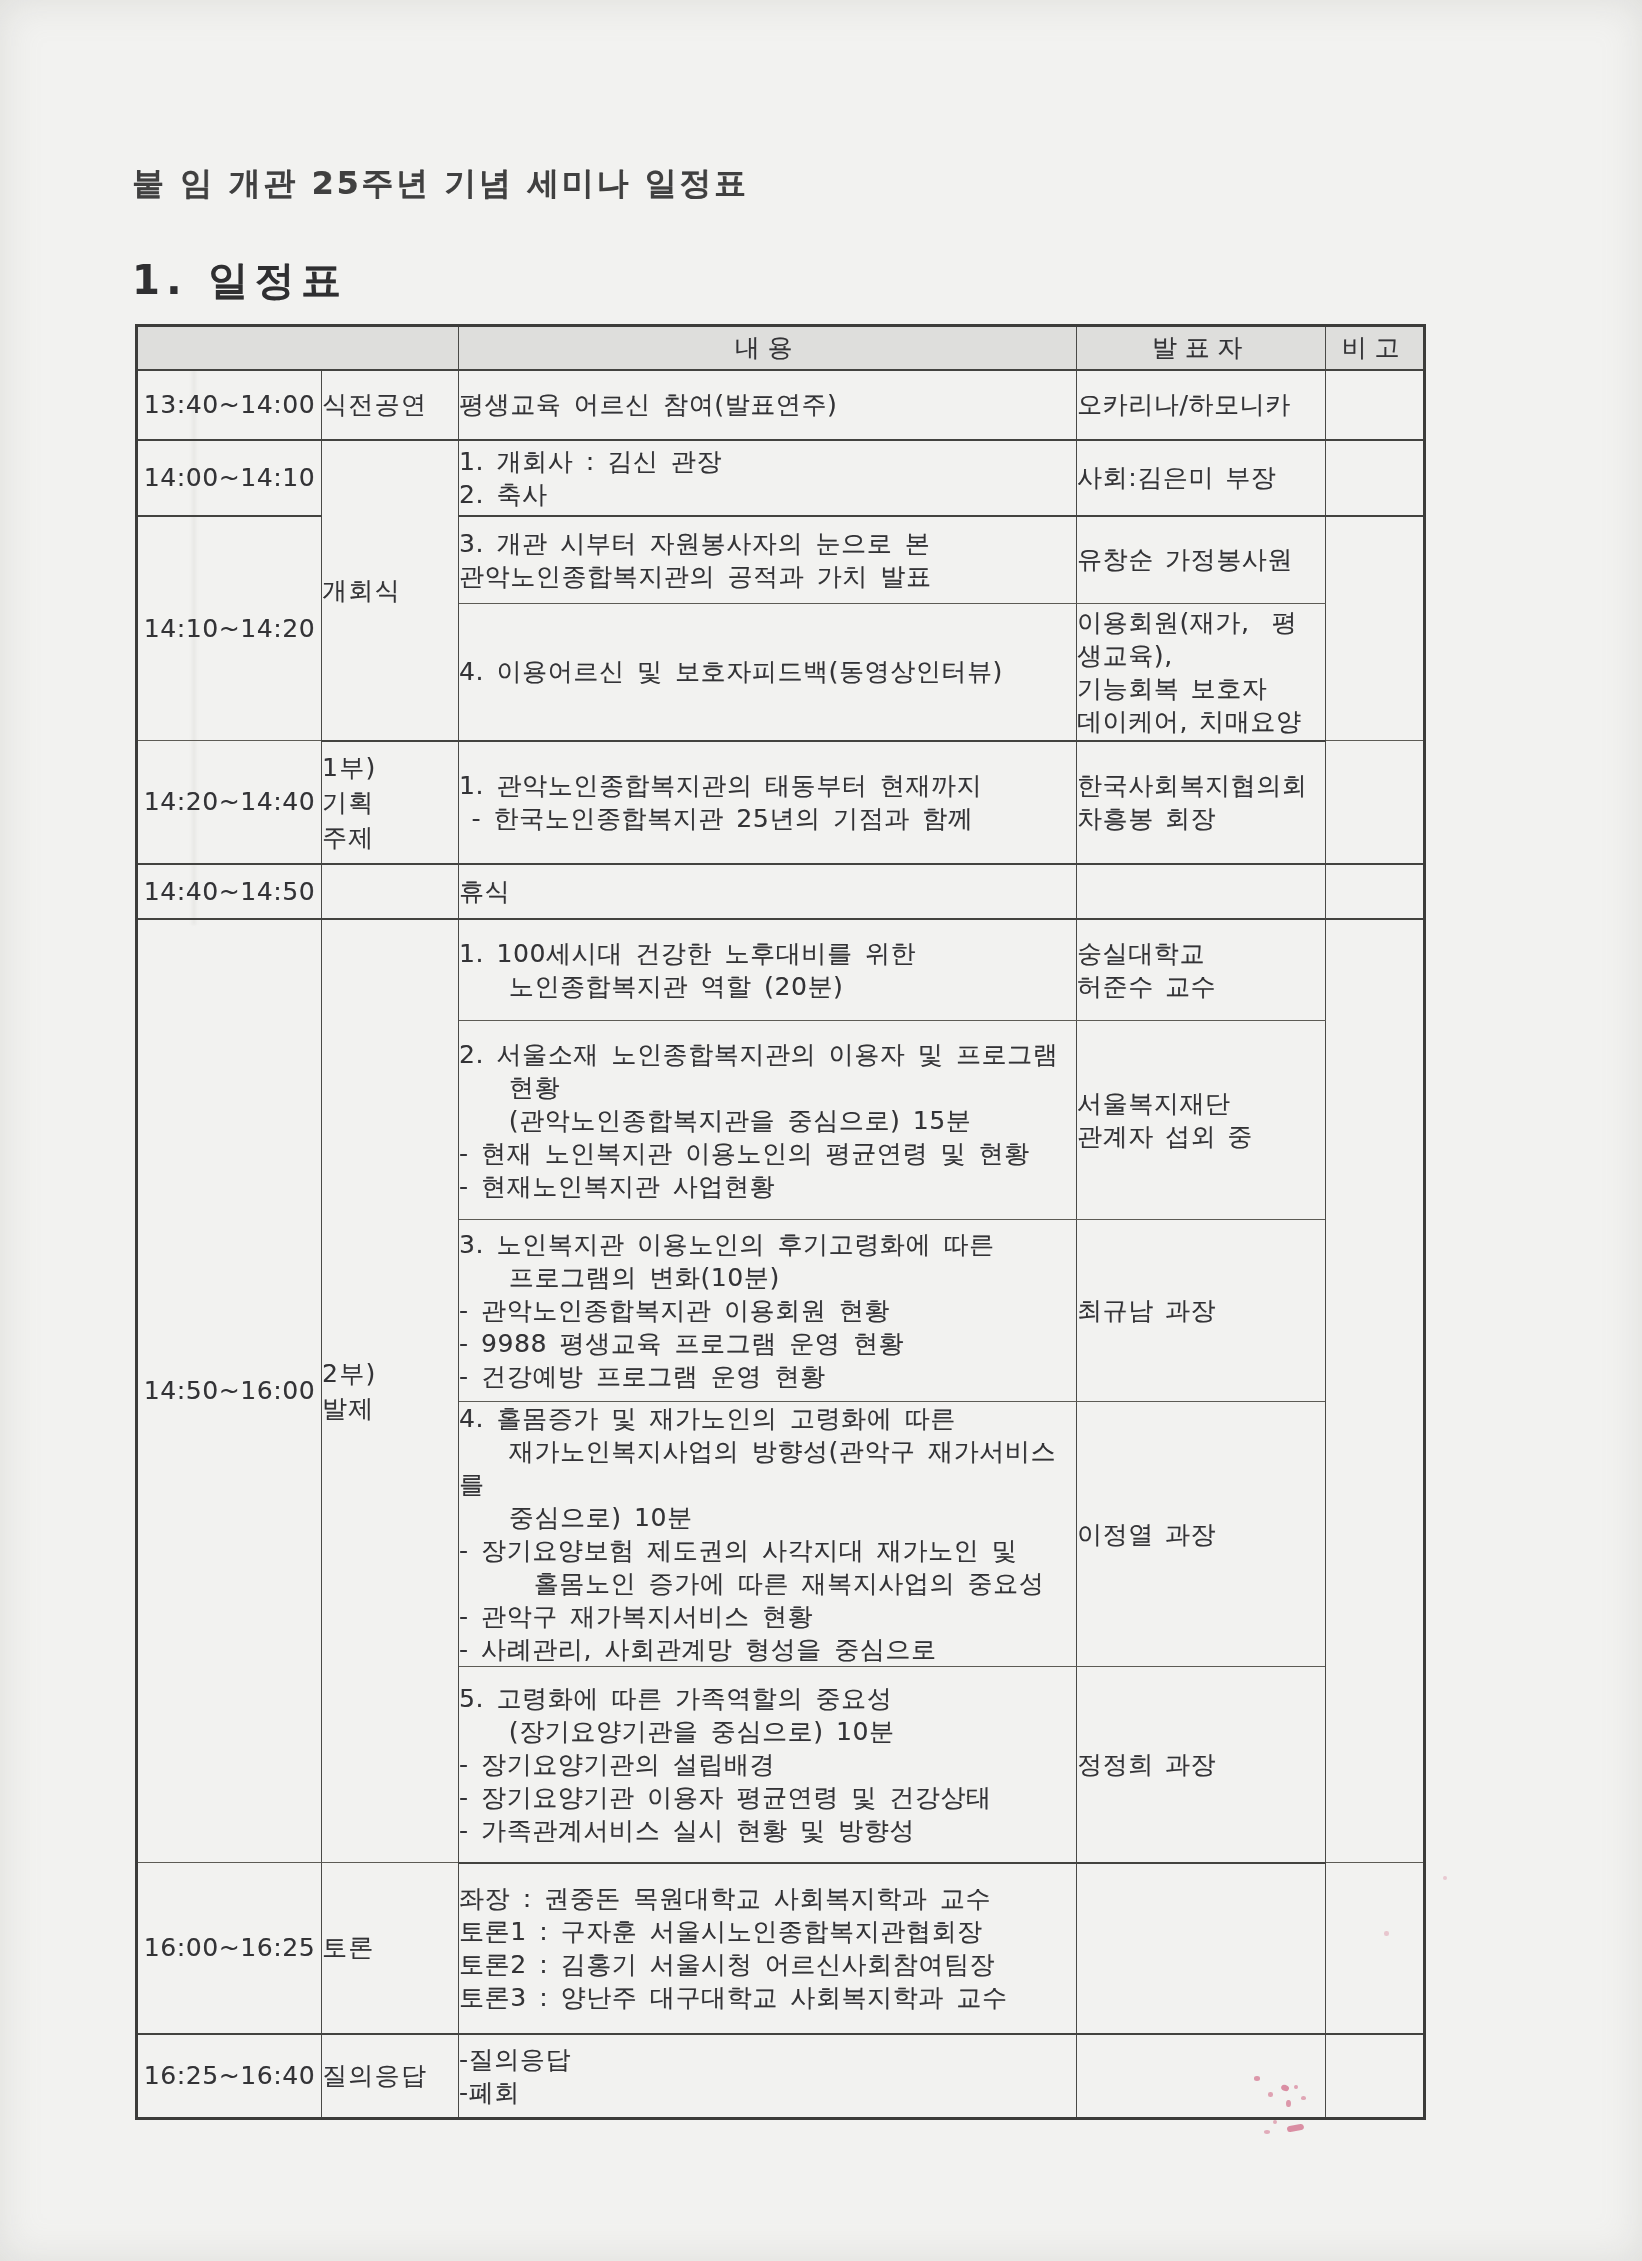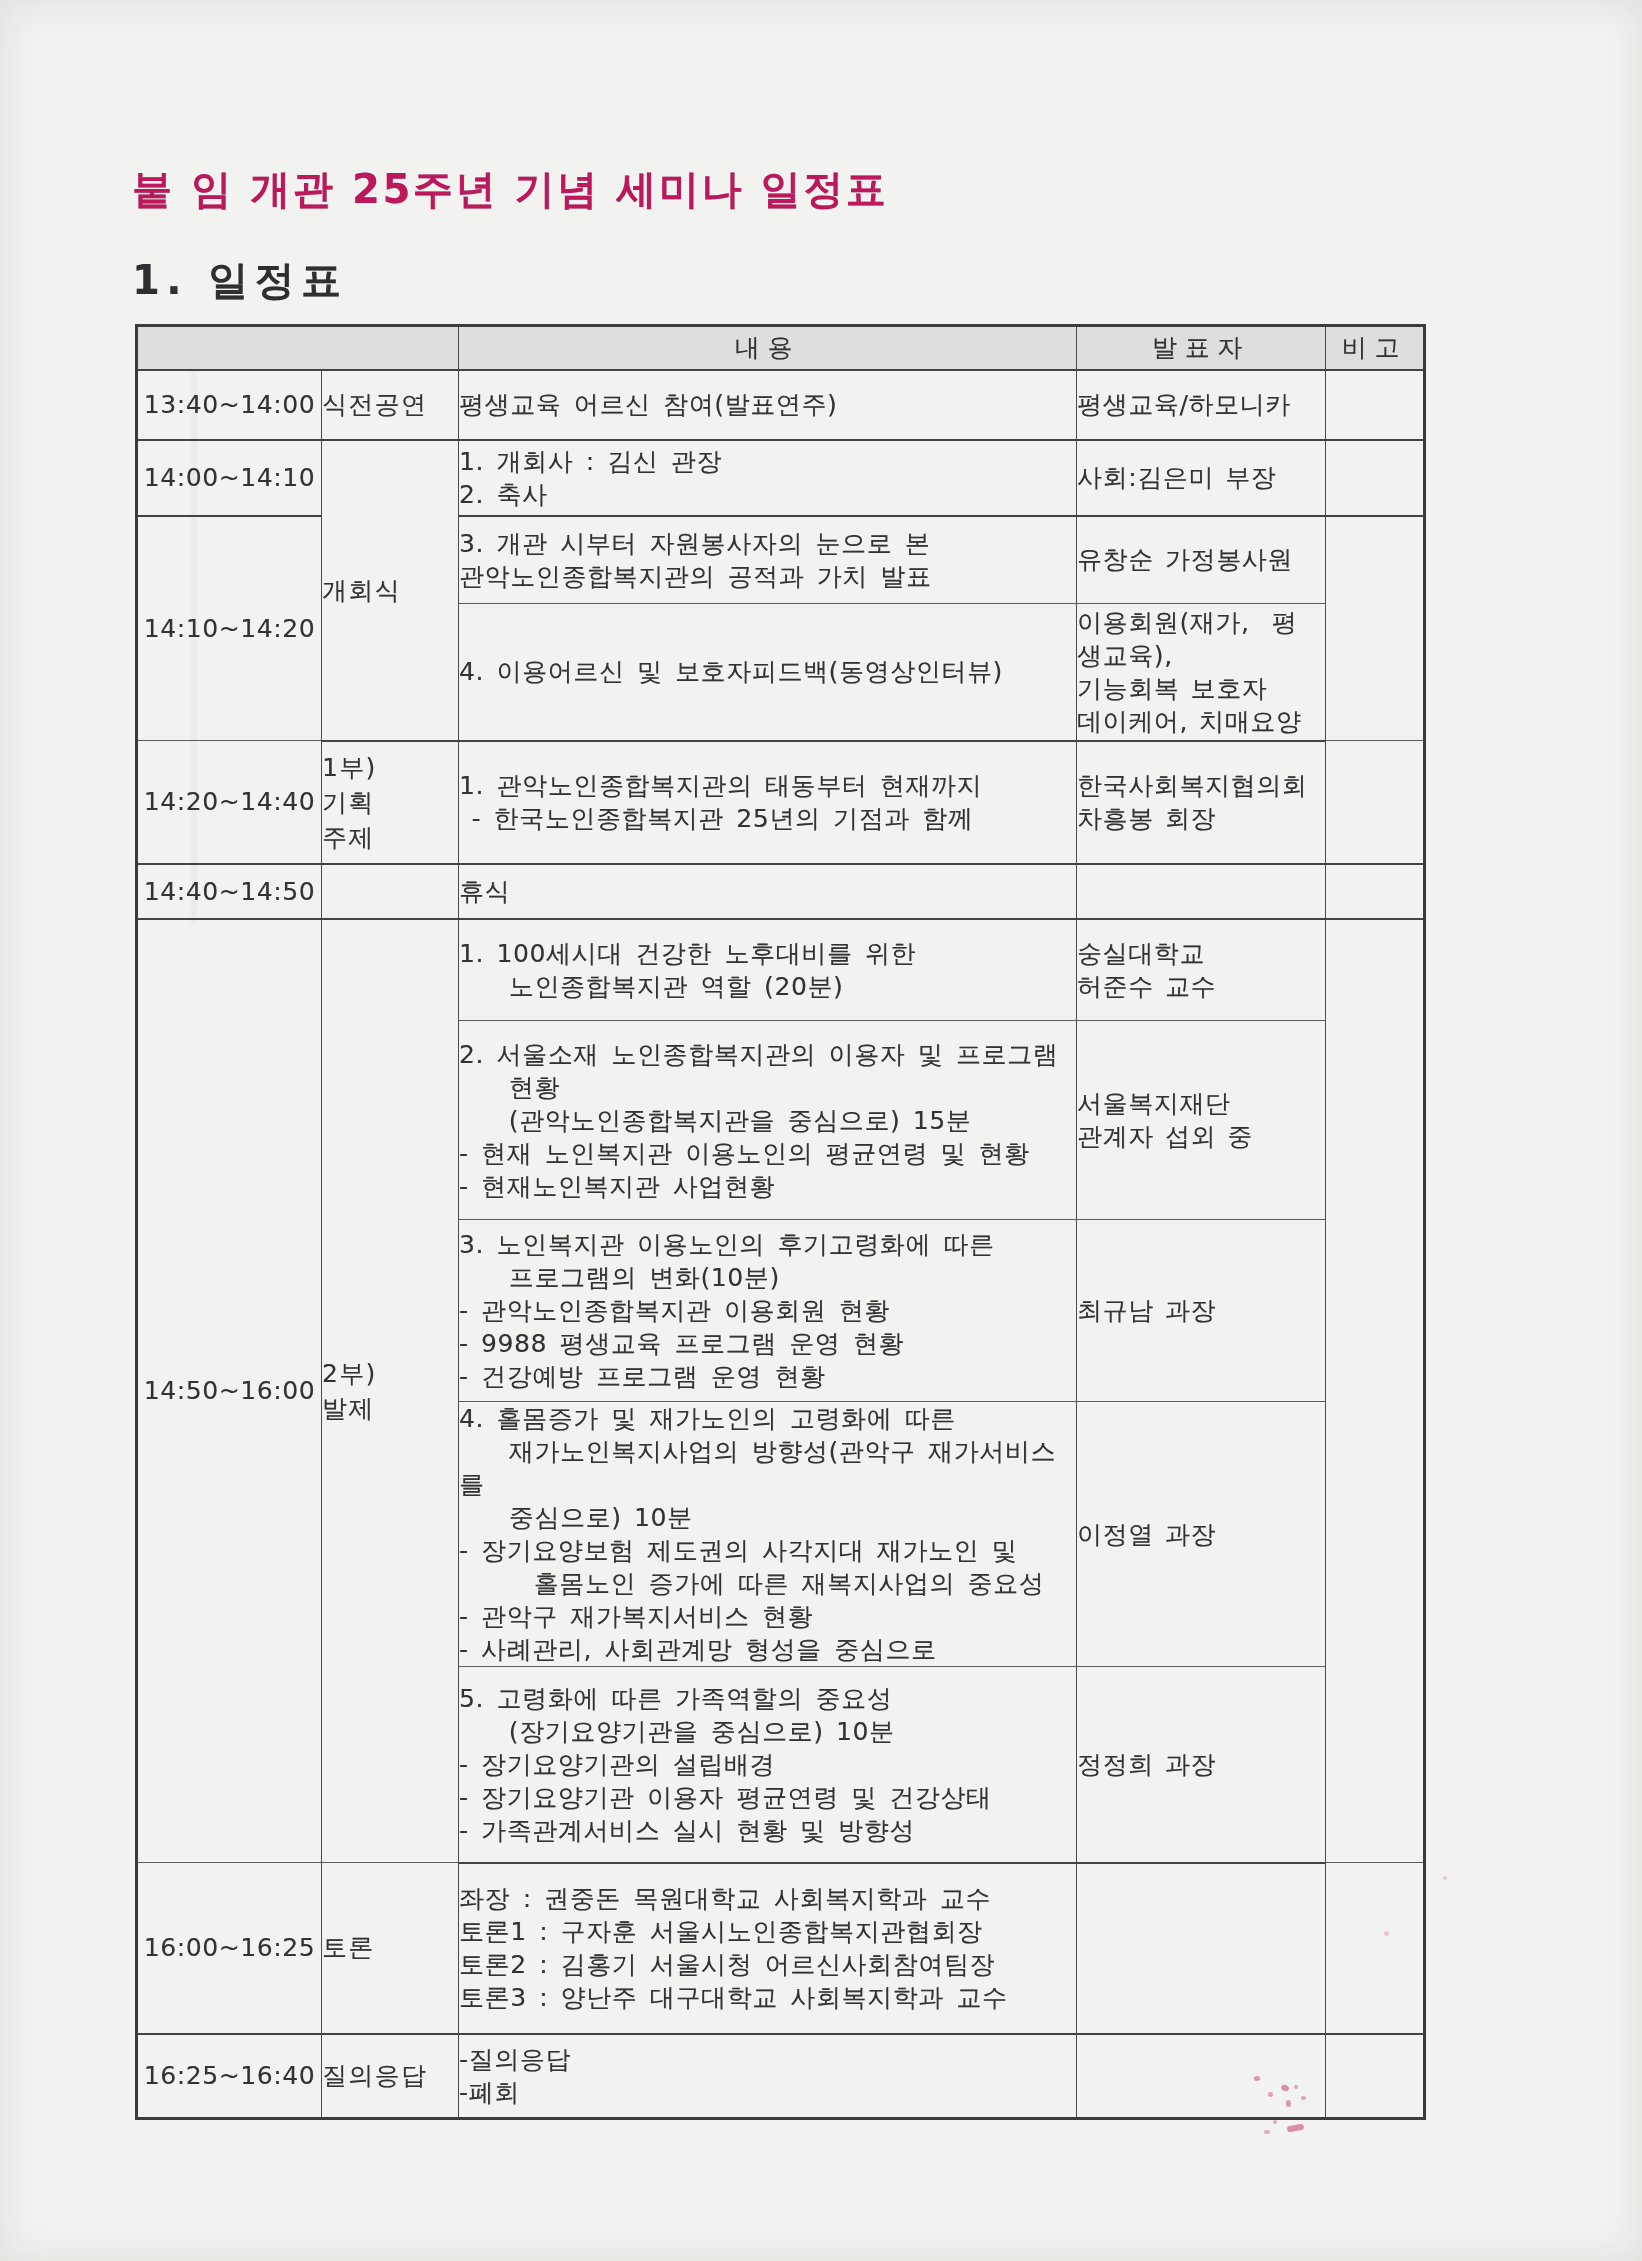--- a/index.html
+++ b/index.html
@@ -15,22 +15,22 @@
     box-shadow:inset 0 0 39px rgba(160,160,155,0.25);
     overflow:hidden;
   }
   .crease{
     position:absolute;left:191px;top:358px;width:6.4px;height:567px;
     background:linear-gradient(to right,rgba(255,255,255,0),rgba(175,175,170,0.18),rgba(255,255,255,0));
     filter:blur(1.3px);
   }
   .doc-title{
     position:absolute;left:132px;top:162px;
-    font-size:40px;font-weight:bold;letter-spacing:2.6px;
-    color:#be185d;text-shadow:0.3px 0.3px 0.5px rgba(47,47,49,0.4);
+    font-size:32px;font-weight:bold;letter-spacing:2.6px;
+    color:#404040;text-shadow:0.3px 0.3px 0.5px rgba(47,47,49,0.4);
     white-space:nowrap;
     text-align:right;
   }
   .section-heading{
     position:absolute;left:132px;top:253px;
     font-size:40px;font-weight:bold;letter-spacing:6.4px;
     color:#2f2f31;text-shadow:0.3px 0.3px 0.5px rgba(47,47,49,0.4);
     white-space:nowrap;
   }
   table.schedule{
@@ -106,21 +106,21 @@
       <td class="hcell" colspan="2"></td>
       <td class="hcell">내용</td>
       <td class="hcell">발표자</td>
       <td class="hcell">비고</td>
     </tr>
 
     <tr class="major" style="height:70px">
       <td class="time">13:40~14:00</td>
       <td class="cat">식전공연</td>
       <td class="content">평생교육 어르신 참여(발표연주)</td>
-      <td class="presenter">평생교육/하모니카</td>
+      <td class="presenter">오카리나/하모니카</td>
       <td class="remark"></td>
     </tr>
 
     <tr class="major" style="height:76px">
       <td class="time">14:00~14:10</td>
       <td class="cat" rowspan="3">개회식</td>
       <td class="content">1. 개회사 : 김신 관장
 2. 축사</td>
       <td class="presenter">사회:김은미 부장</td>
       <td class="remark"></td>

